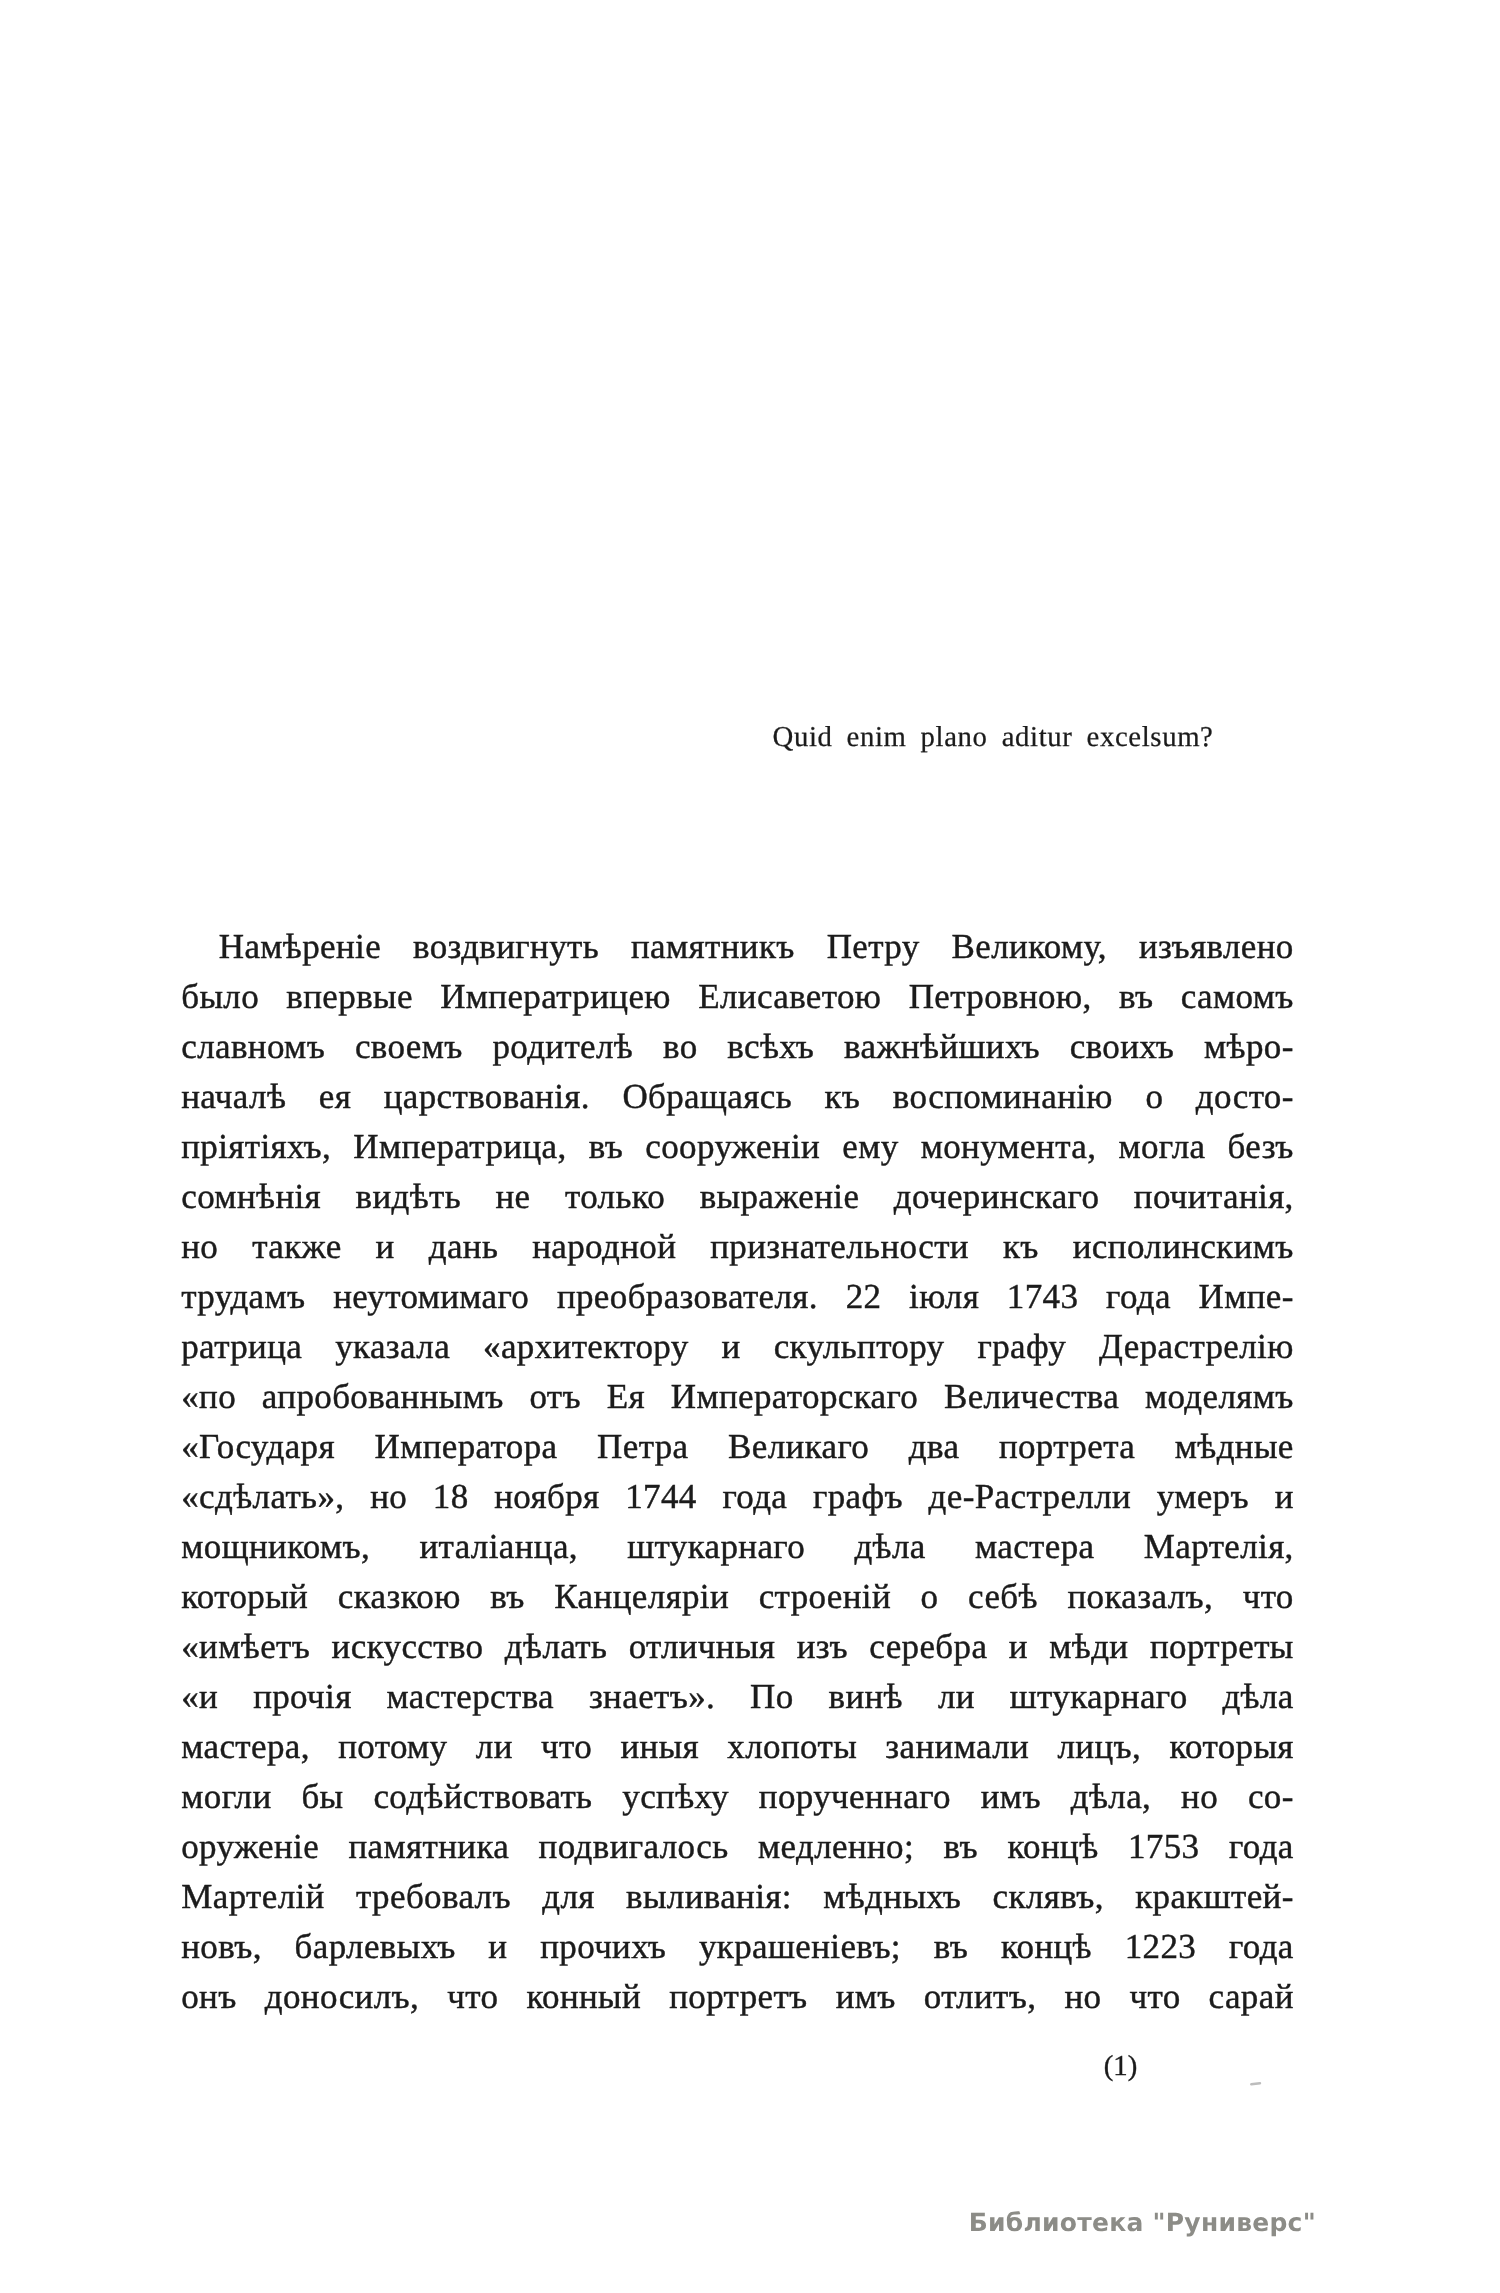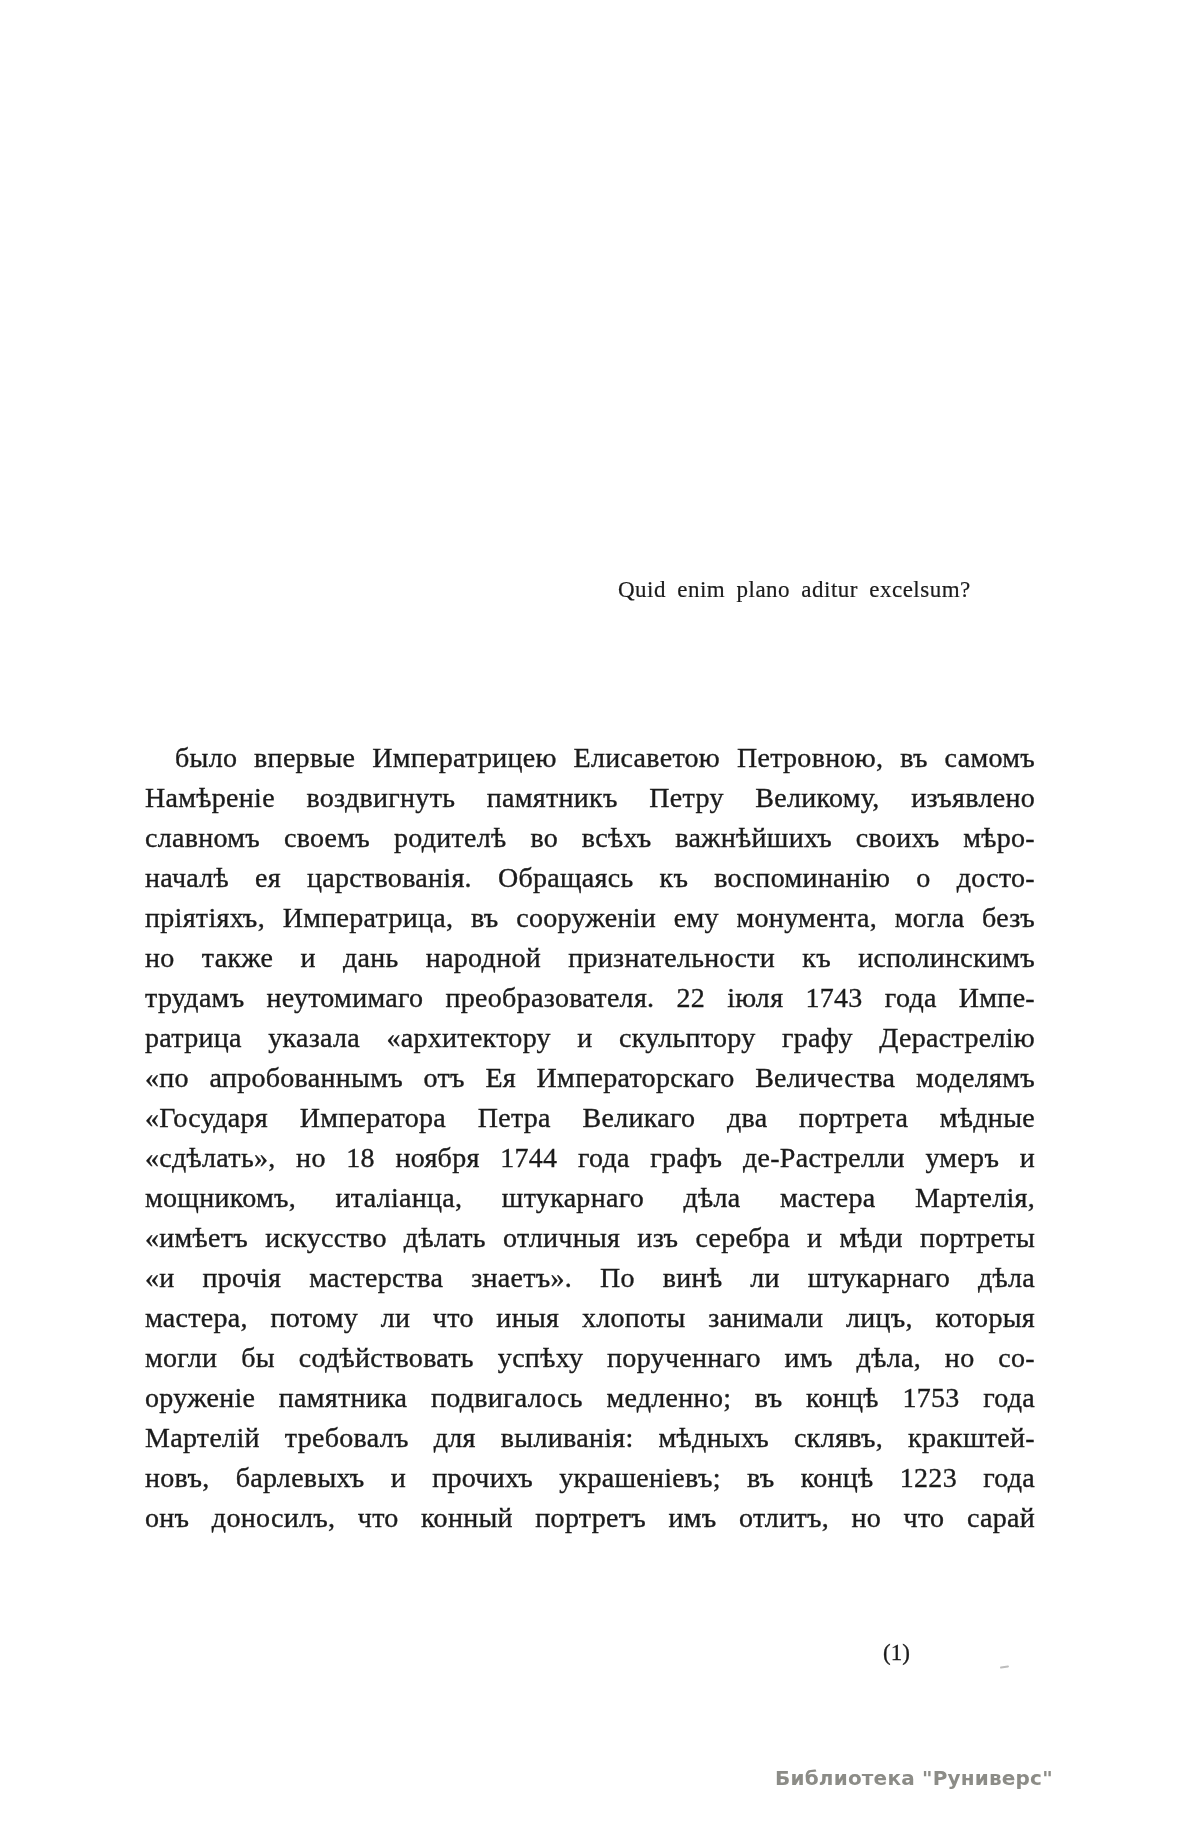--- a/index.html
+++ b/index.html
@@ -77,32 +77,34 @@
   }
 </style>
 </head>
 <body>
 
 <div class="page">
 
   <div class="epigraph">Quid enim plano aditur excelsum?</div>
 
   <div class="paragraph">
+      <div class="line">Намѣреніе воздвигнуть памятникъ Петру Великому, изъявлено</div>
       <div class="line">было впервые Императрицею Елисаветою Петровною, въ самомъ</div>
-      <div class="line">Намѣреніе воздвигнуть памятникъ Петру Великому, изъявлено</div>
       <div class="line">славномъ своемъ родителѣ во всѣхъ важнѣйшихъ своихъ мѣро-</div>
       <div class="line">началѣ ея царствованія. Обращаясь къ воспоминанію о досто-</div>
       <div class="line">пріятіяхъ, Императрица, въ сооруженіи ему монумента, могла безъ</div>
+      <div class="line">сомнѣнія видѣть не только выраженіе дочеринскаго почитанія,</div>
       <div class="line">но также и дань народной признательности къ исполинскимъ</div>
       <div class="line">трудамъ неутомимаго преобразователя. 22 іюля 1743 года Импе-</div>
       <div class="line">ратрица указала «архитектору и скульптору графу Дерастрелію</div>
       <div class="line">«по апробованнымъ отъ Ея Императорскаго Величества моделямъ</div>
       <div class="line">«Государя Императора Петра Великаго два портрета мѣдные</div>
       <div class="line">«сдѣлать», но 18 ноября 1744 года графъ де-Растрелли умеръ и</div>
       <div class="line">мощникомъ, италіанца, штукарнаго дѣла мастера Мартелія,</div>
+      <div class="line">который сказкою въ Канцеляріи строеній о себѣ показалъ, что</div>
       <div class="line">«имѣетъ искусство дѣлать отличныя изъ серебра и мѣди портреты</div>
       <div class="line">«и прочія мастерства знаетъ». По винѣ ли штукарнаго дѣла</div>
       <div class="line">мастера, потому ли что иныя хлопоты занимали лицъ, которыя</div>
       <div class="line">могли бы содѣйствовать успѣху порученнаго имъ дѣла, но со-</div>
       <div class="line">оруженіе памятника подвигалось медленно; въ концѣ 1753 года</div>
       <div class="line">Мартелій требовалъ для выливанія: мѣдныхъ склявъ, кракштей-</div>
       <div class="line">новъ, барлевыхъ и прочихъ украшеніевъ; въ концѣ 1223 года</div>
       <div class="line">онъ доносилъ, что конный портретъ имъ отлитъ, но что сарай</div>
     </div>
 

